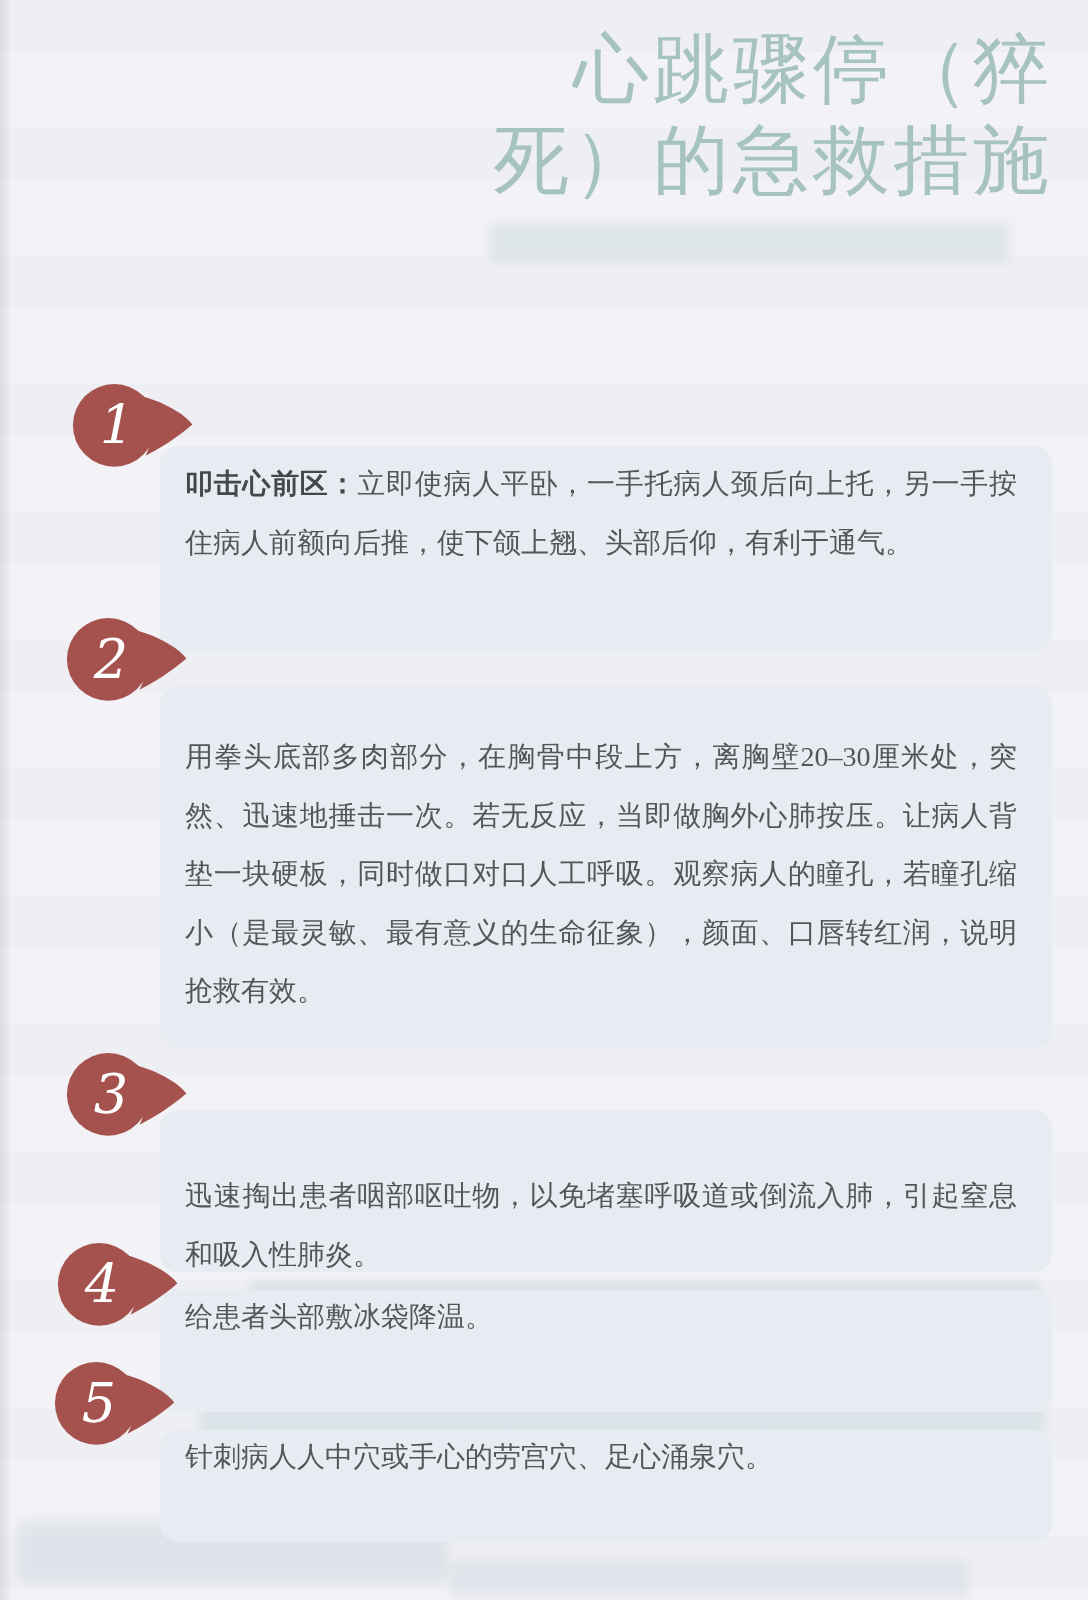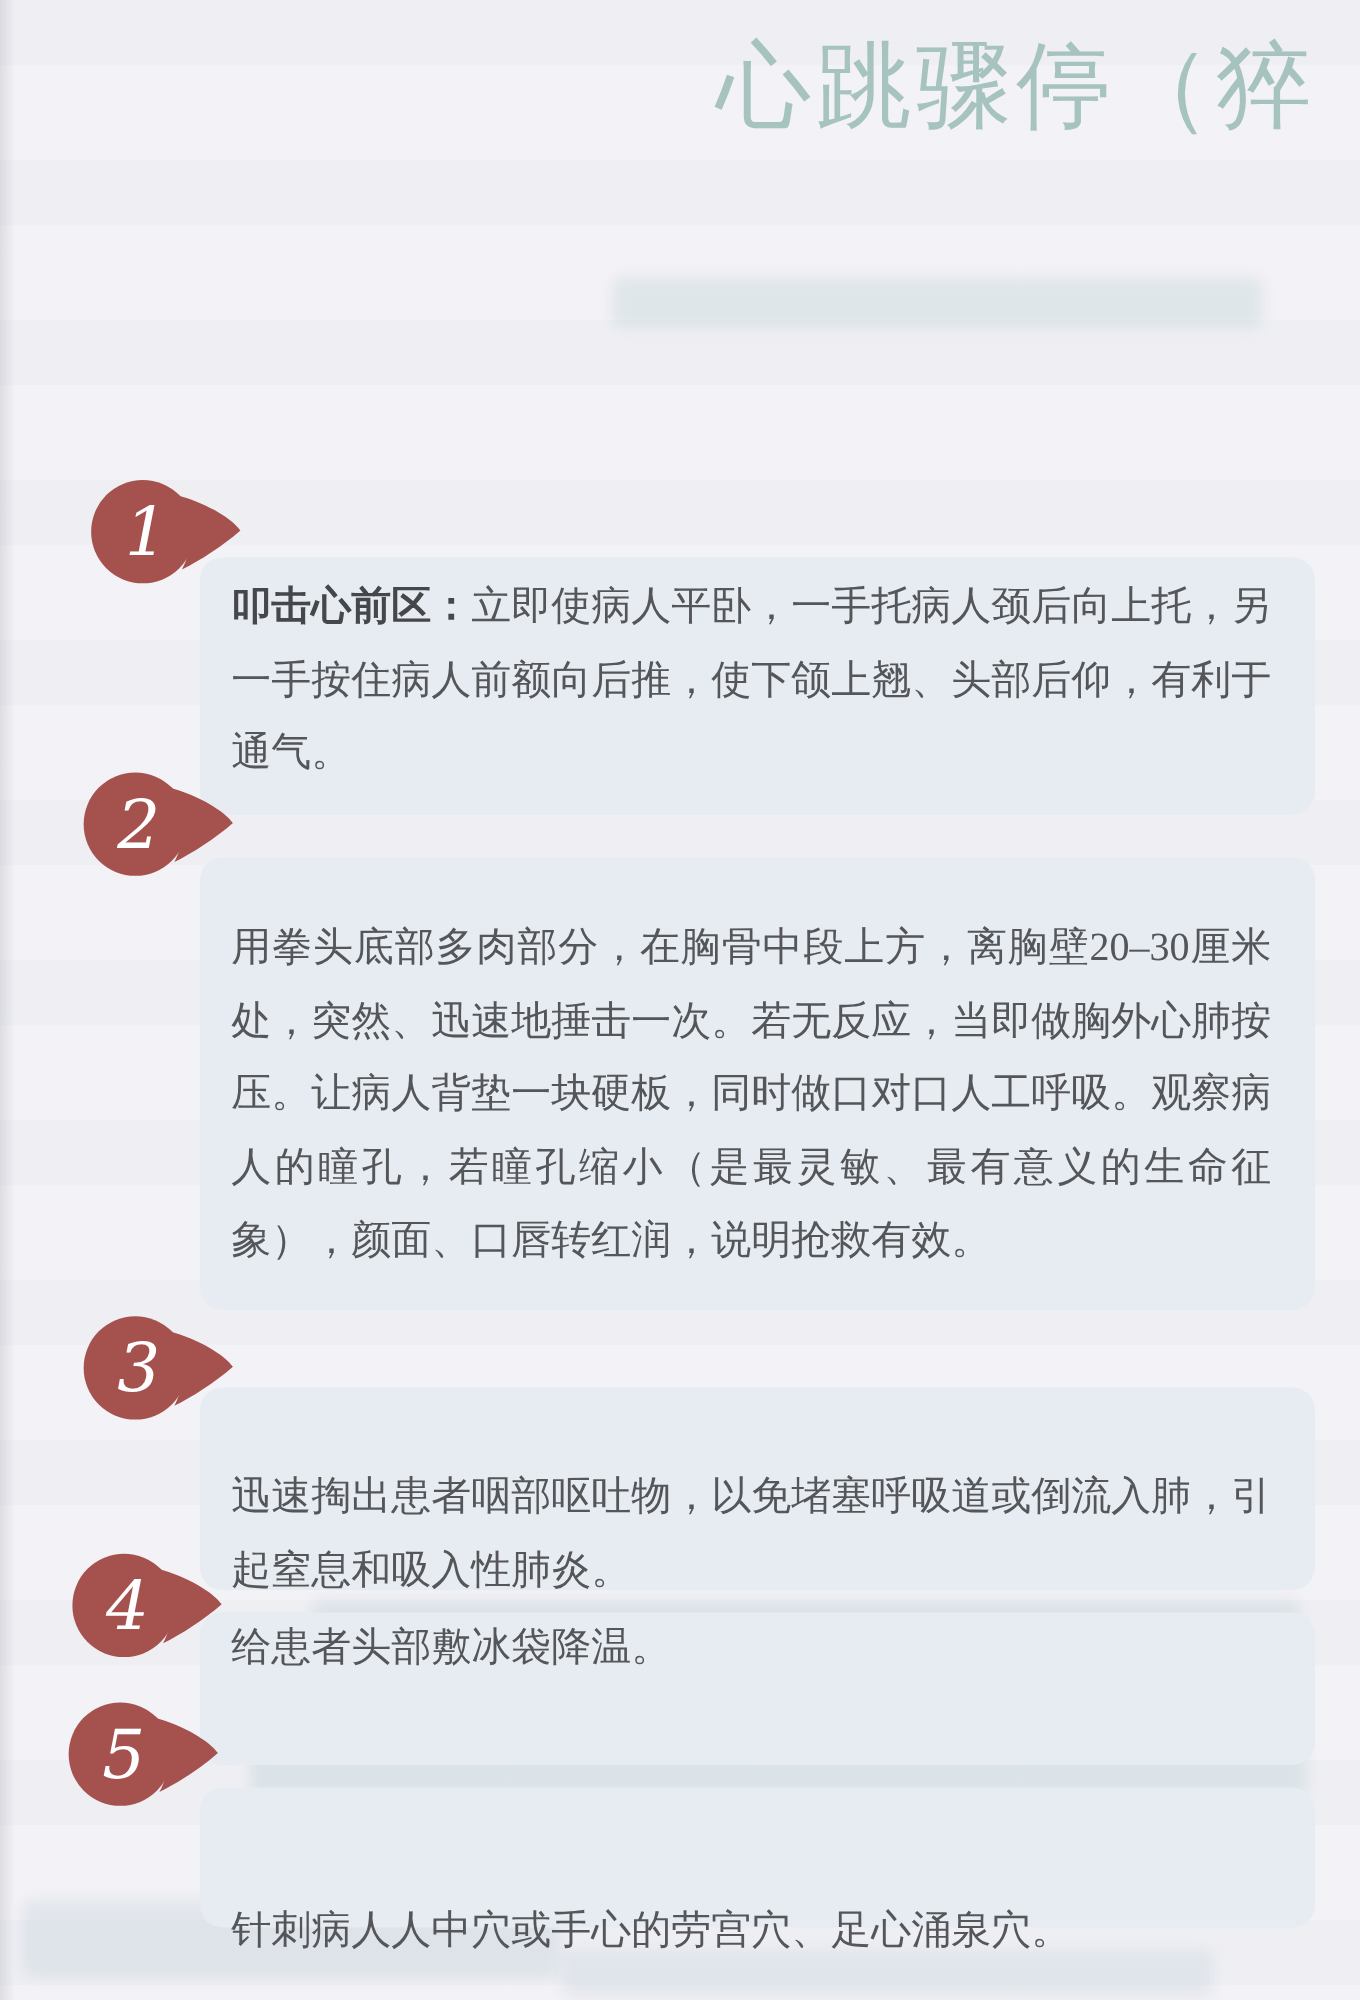--- a/index.html
+++ b/index.html
@@ -90,37 +90,37 @@
   .badge-2 { left: 66px; top: 616px; }
   .badge-3 { left: 66px; top: 1051px; }
   .badge-4 { left: 57px; top: 1241px; }
   .badge-5 { left: 54px; top: 1360px; }
 
   .para {
     position: absolute;
     left: 185px;
     width: 832px;
     margin: 0;
-    font-size: 32px;
+    font-size: 28px;
     line-height: 58.5px;
     color: #55565a;
     text-align: justify;
     text-justify: inter-ideograph;
     text-align-last: left;
     word-break: break-all;
   }
   .para .lead {
     font-weight: bold;
     color: #46474b;
   }
   .para-1 { top: 455px; }
   .para-2 { top: 728px; }
   .para-3 { top: 1124px; margin-top: 43px; }
   .para-4 { top: 1288px; }
-  .para-5 { top: 1514px; }
+  .para-5 { top: 1428px; }
 
   
   .ghost {
     position: absolute;
     background: rgba(172, 202, 205, 0.28);
     filter: blur(5px);
     border-radius: 8px;
     pointer-events: none;
   }
   .ghost-1 { left: 490px; top: 222px;  width: 520px; height: 40px; }
@@ -138,20 +138,21 @@
   <div class="scan-edge"></div>
 
   <div class="ghost ghost-1"></div>
   <div class="ghost ghost-2"></div>
   <div class="ghost ghost-3"></div>
   <div class="ghost ghost-4"></div>
   <div class="ghost ghost-5"></div>
 
   <h1 class="title">
     <span class="tl">心跳骤停（猝</span>
+    <span class="tl">死）的急救措施</span>
   </h1>
 
   <div class="panel panel-1"></div>
   <div class="badge badge-1">
     <svg viewBox="0 0 135 102">
       <circle cx="46" cy="47" r="45" fill="#a5524e"></circle>
       <path d="M 75,15 C 102,22 124,36 131,46 C 115,60 96,72 80,80 C 91,60 89,34 75,15 Z" fill="#a5524e"></path>
     </svg>
     <span class="num">1</span>
   </div>

